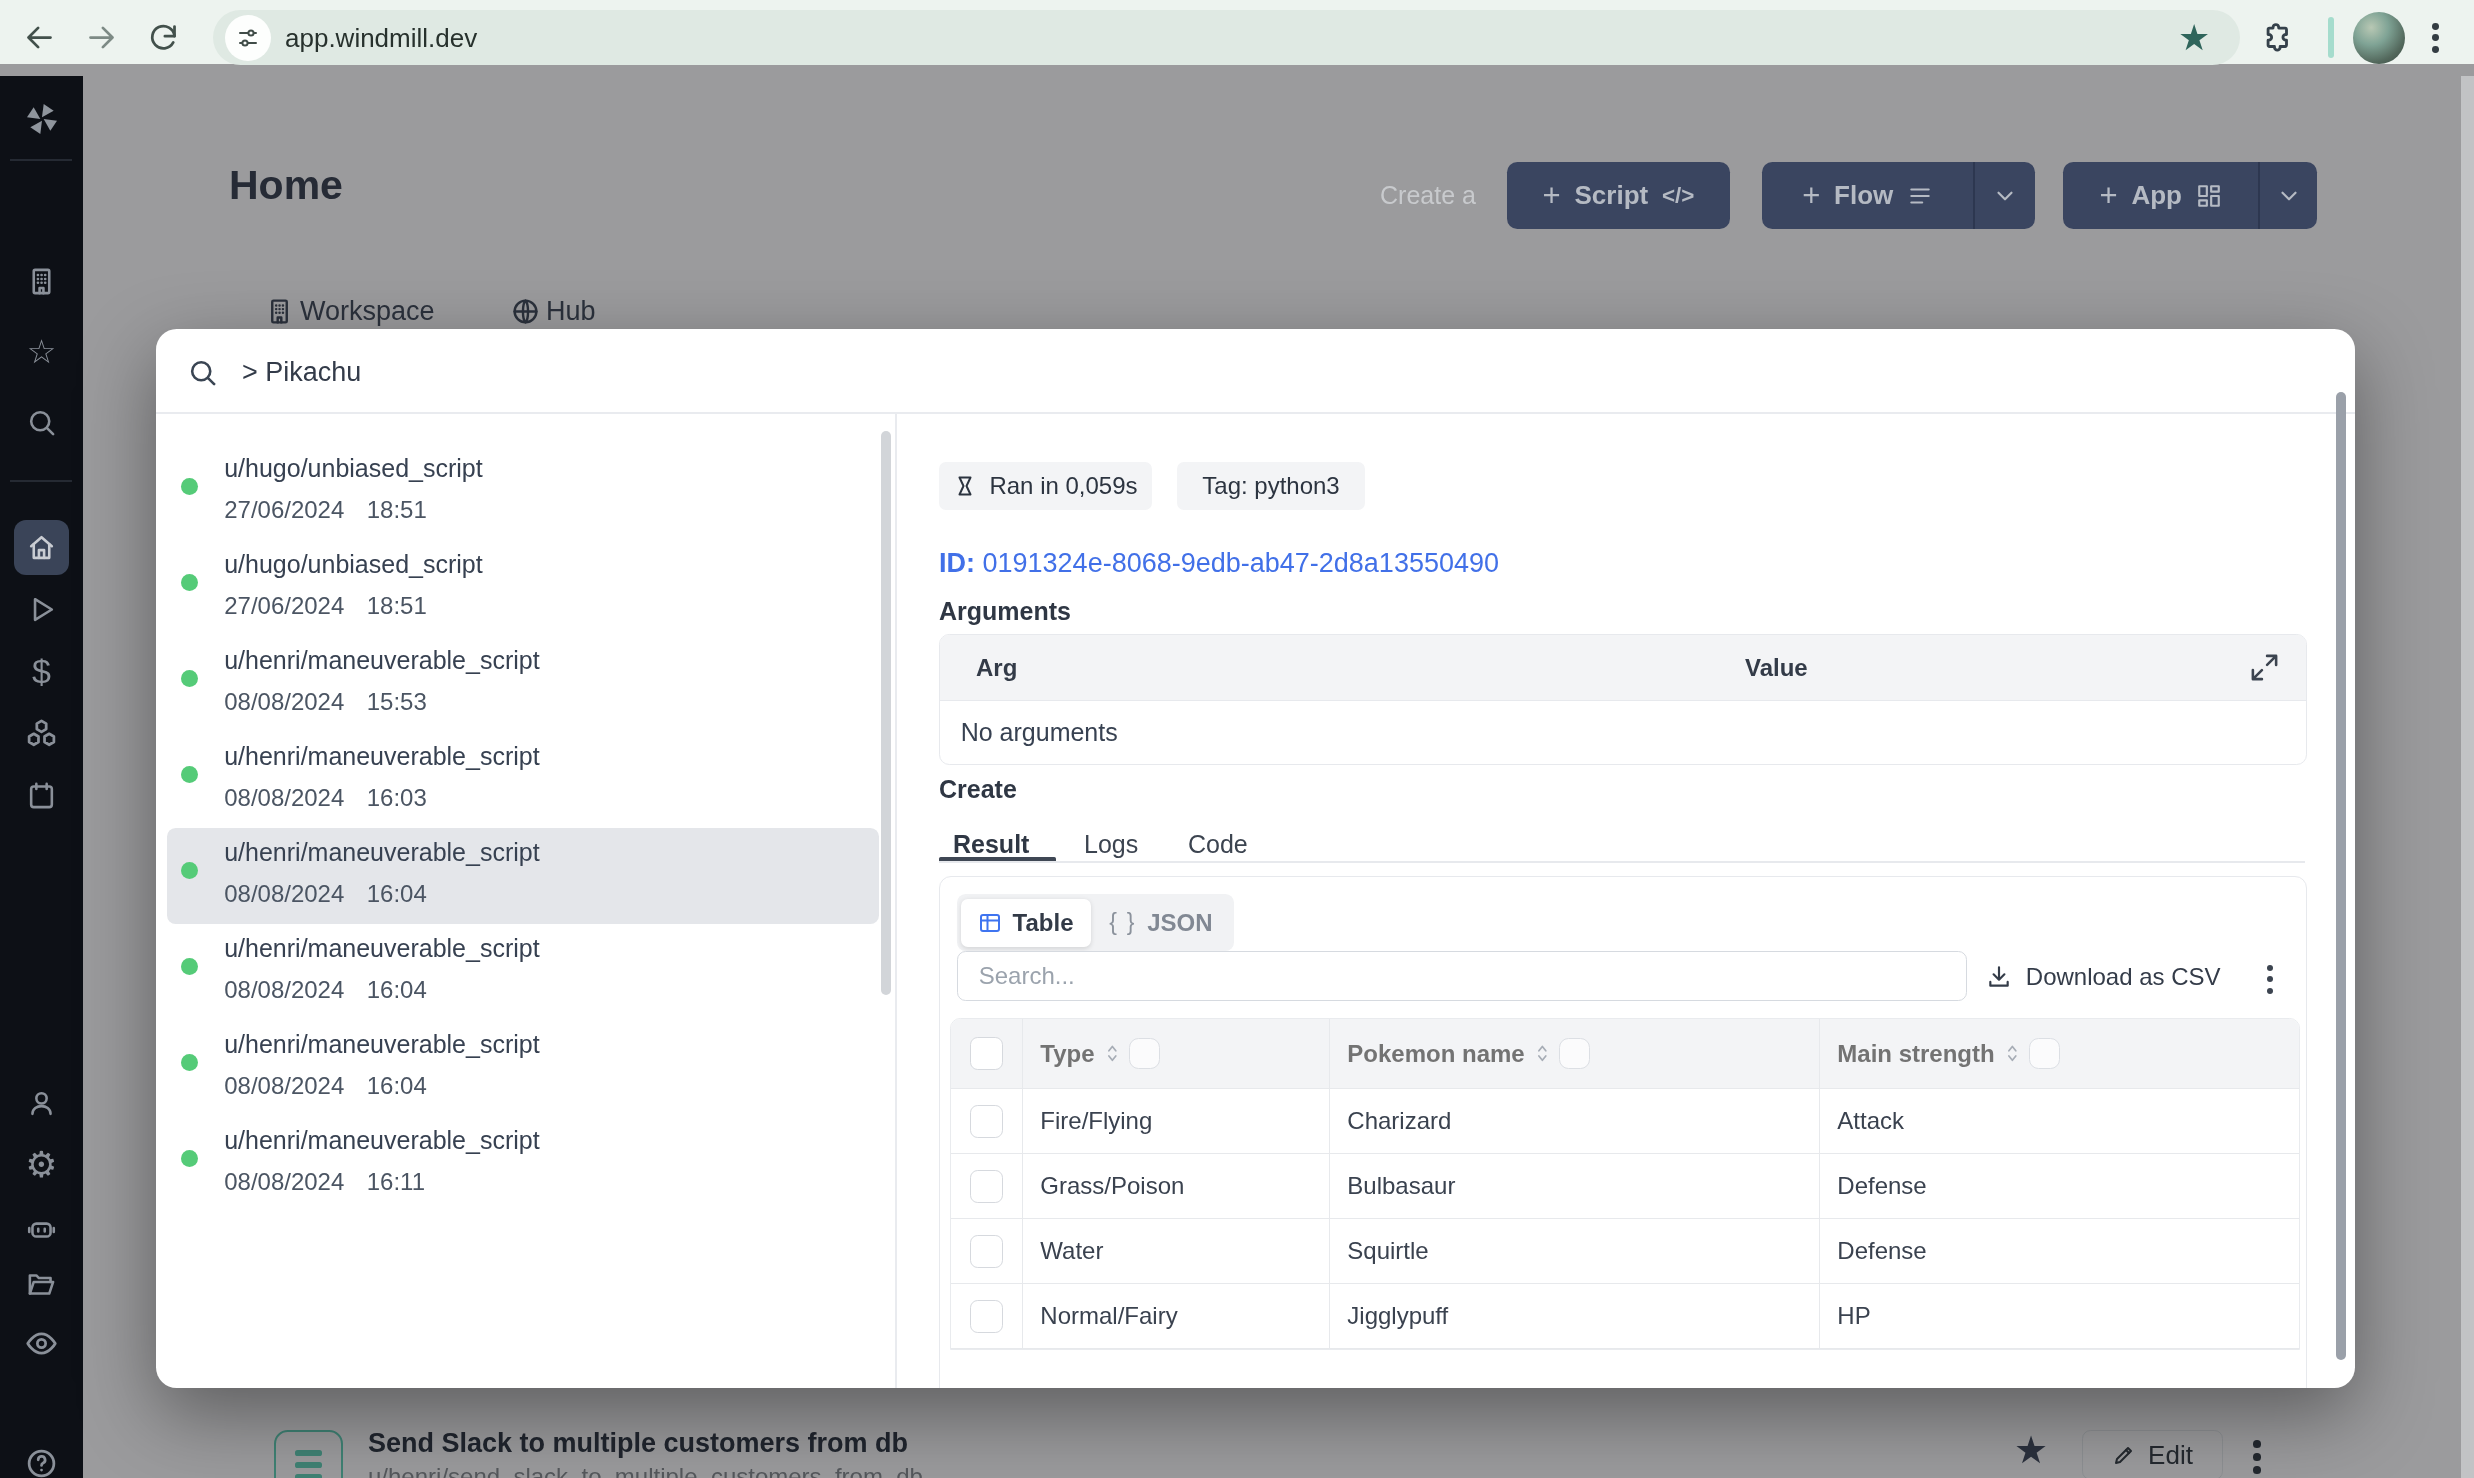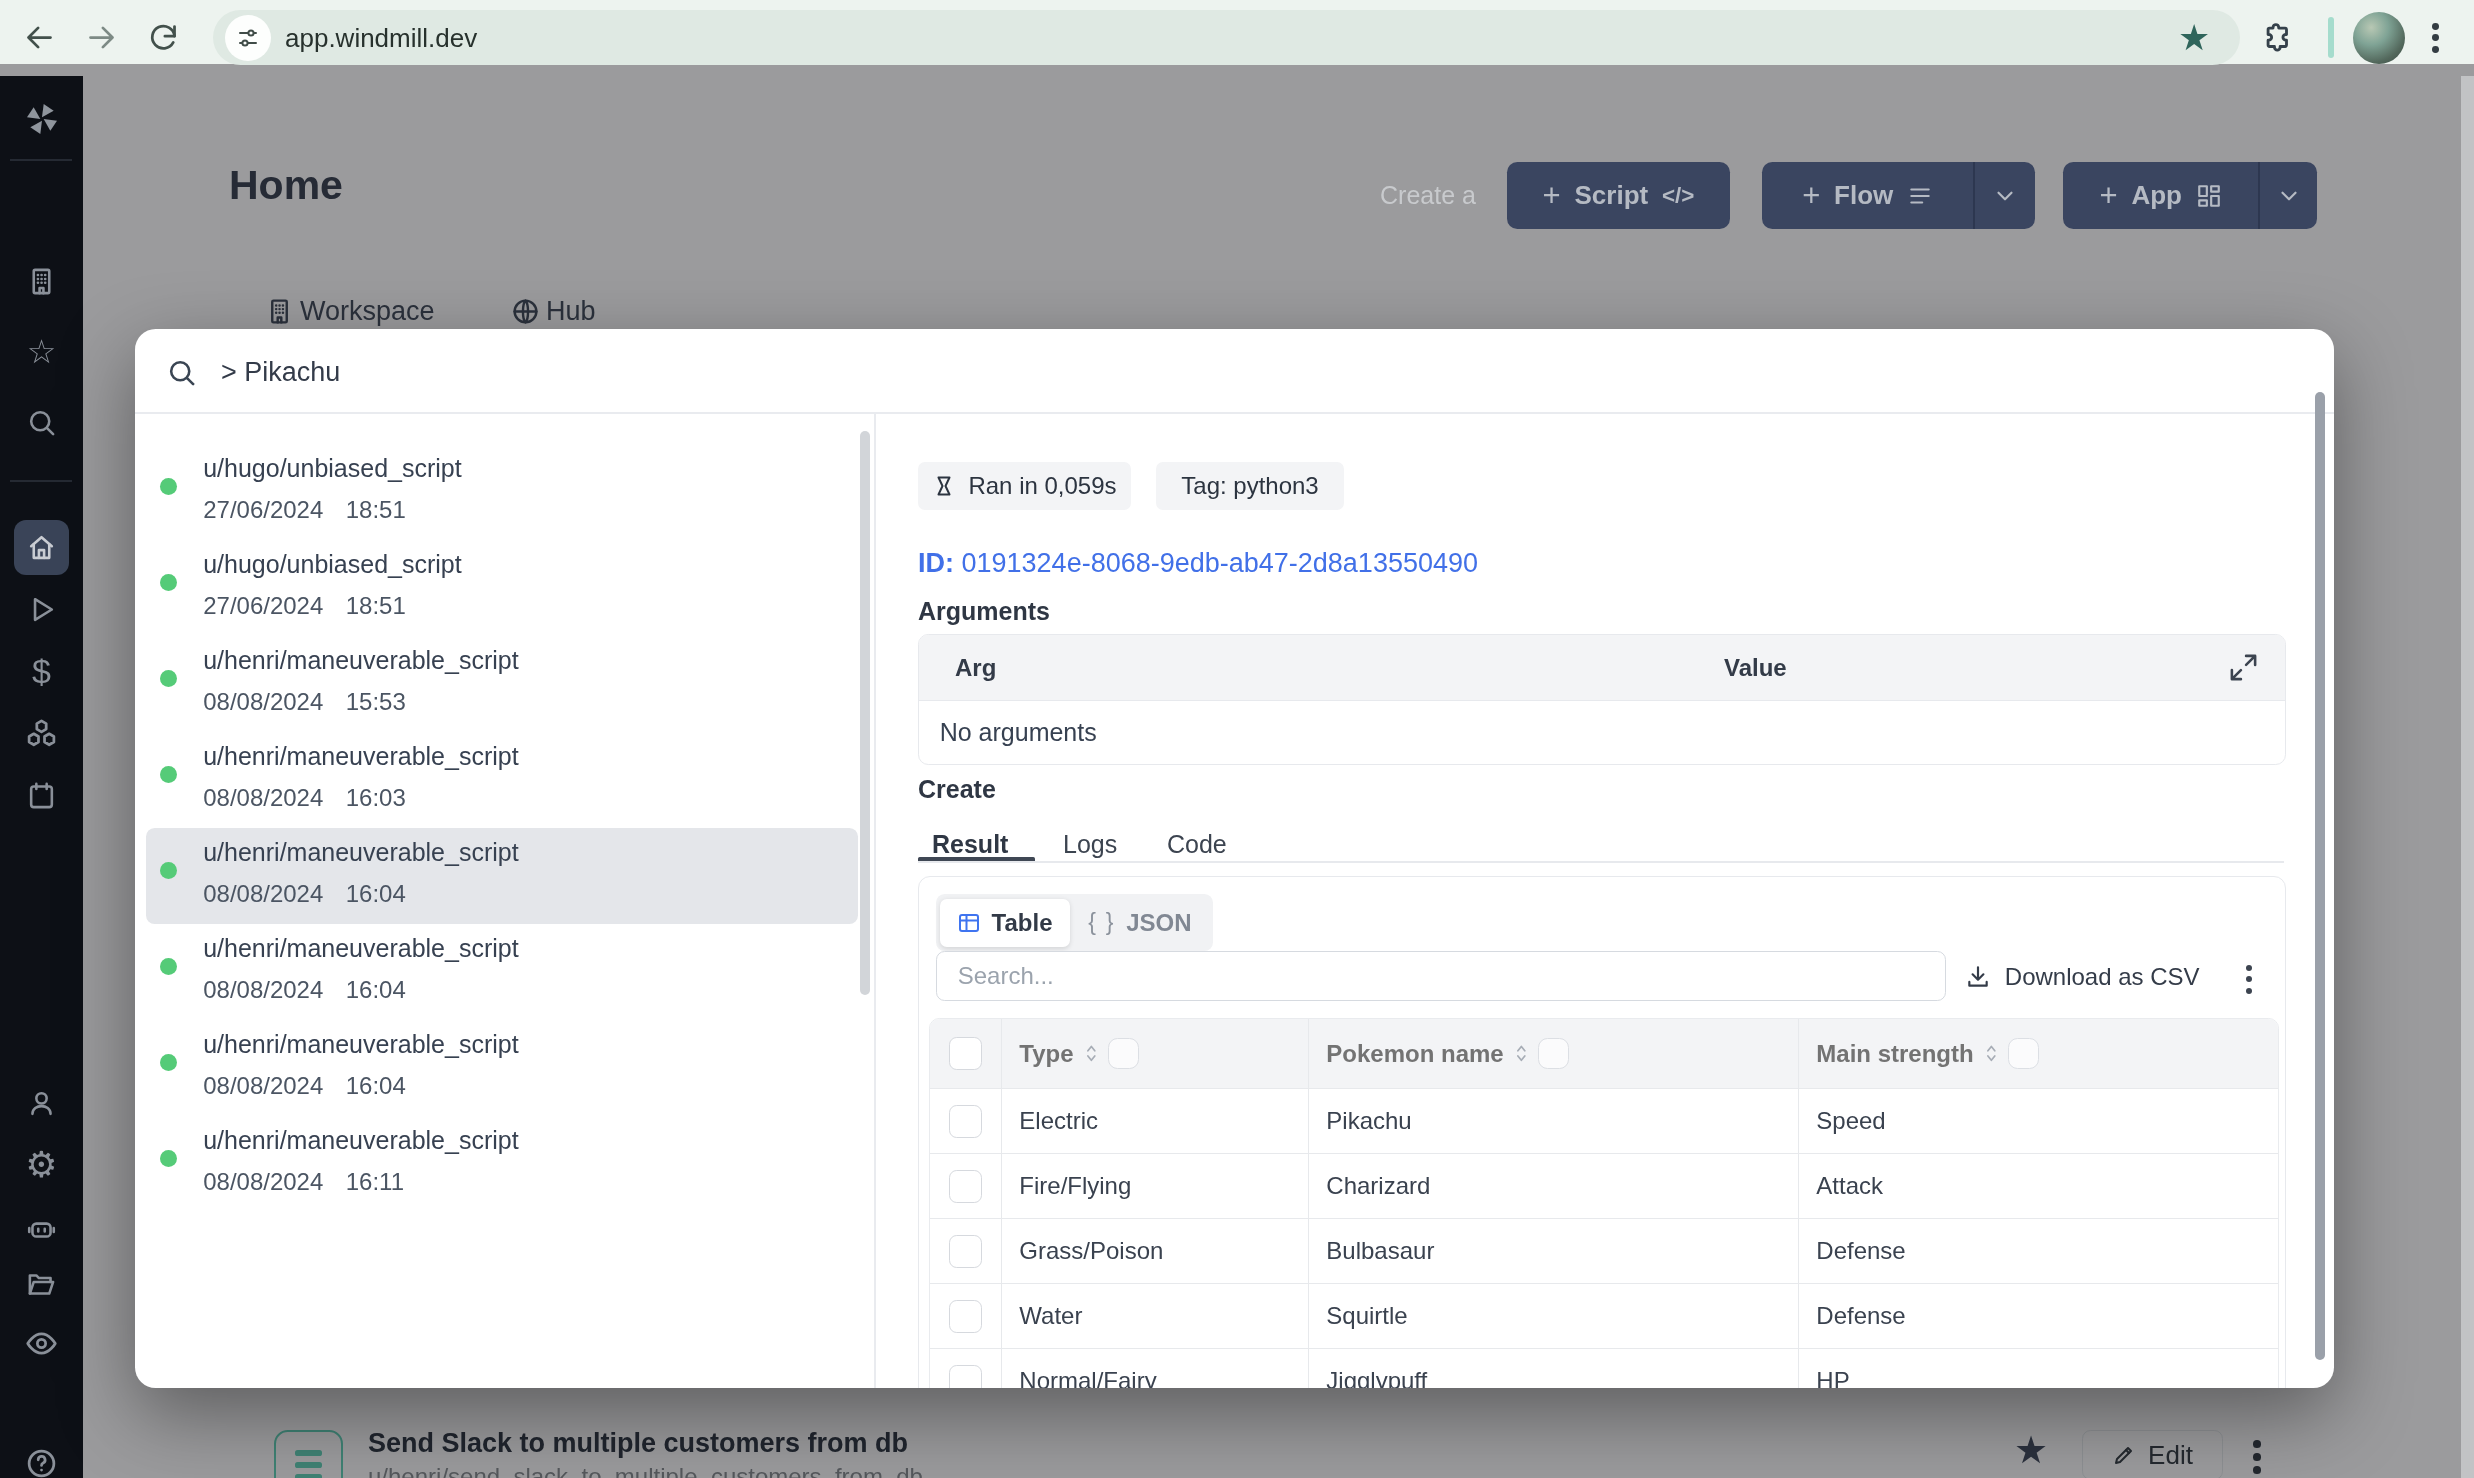--- a/index.html
+++ b/index.html
@@ -43,21 +43,21 @@
   .bitem-icon i{display:block;width:27.5px;height:6px;border-radius:2.6px;background:#3f8274}
   .bitem-title{left:368px;top:1428px;font-size:27px;font-weight:700;color:#20252e}
   .bitem-path{left:368px;top:1463px;font-size:24px;color:#55585c}
   .bstar2{left:2014px;top:1428px;font-size:38px;color:#2b313e}
   .editbtn{left:2082px;top:1430px;width:139px;height:48px;border:1.7px solid #8d9093;border-radius:8.6px;
     display:flex;align-items:center;justify-content:center;gap:12px;font-size:26px;color:#24292f}
   .kebab2 i{display:block;width:7.7px;height:7.7px;border-radius:50%;background:#23282f;margin:5.2px auto}
   .pagescroll{left:2461px;top:76px;width:13.8px;height:1403px;background:#c2c3c5}
 
   
-  .modal{left:135px;top:329px;width:2199px;height:1059px;background:#fff;border-radius:20.7px;
+  .modal{left:156px;top:329px;width:2199px;height:1059px;background:#fff;border-radius:20.7px;
     box-shadow:0 26px 77px rgba(0,0,0,.4);overflow:hidden}
   .msearchico{left:31px;top:27.5px;color:#3a4553}
   .mquery{left:86px;top:27.5px;font-size:27px;color:#333b49}
   .mhr{left:0;top:83px;width:2199px;height:1.7px;background:#e9ebef}
   .vsep{left:739px;top:85px;width:1.7px;height:1004px;background:#e9ebef}
   .runlist{left:11.2px;top:115px;width:712px}
   .run-item{position:relative;width:712px;height:96px;border-radius:8.6px}
   .run-item.sel{background:#e4e6ea}
   .run-dot{position:absolute;left:13.8px;top:34px;width:17px;height:17px;border-radius:50%;background:#55cb78}
   .run-name{position:absolute;left:57px;top:10.3px;font-size:25px;color:#374151}
@@ -531,28 +531,20 @@
                 </svg>
               </span>
             <span class="fb"></span>
           </div>
         </div>
         <div id="ptbody">
             <div class="trow">
     <div class="c0">
                 <span class="cb"></span>
               </div>
-    <div class="c1 tc">Electric</div>
-    <div class="c2 tc">Pikachu</div>
-    <div class="c3 tc">Speed</div>
-  </div>
-            <div class="trow">
-    <div class="c0">
-                <span class="cb"></span>
-              </div>
     <div class="c1 tc">Fire/Flying</div>
     <div class="c2 tc">Charizard</div>
     <div class="c3 tc">Attack</div>
   </div>
             <div class="trow">
     <div class="c0">
                 <span class="cb"></span>
               </div>
     <div class="c1 tc">Grass/Poison</div>
     <div class="c2 tc">Bulbasaur</div>

